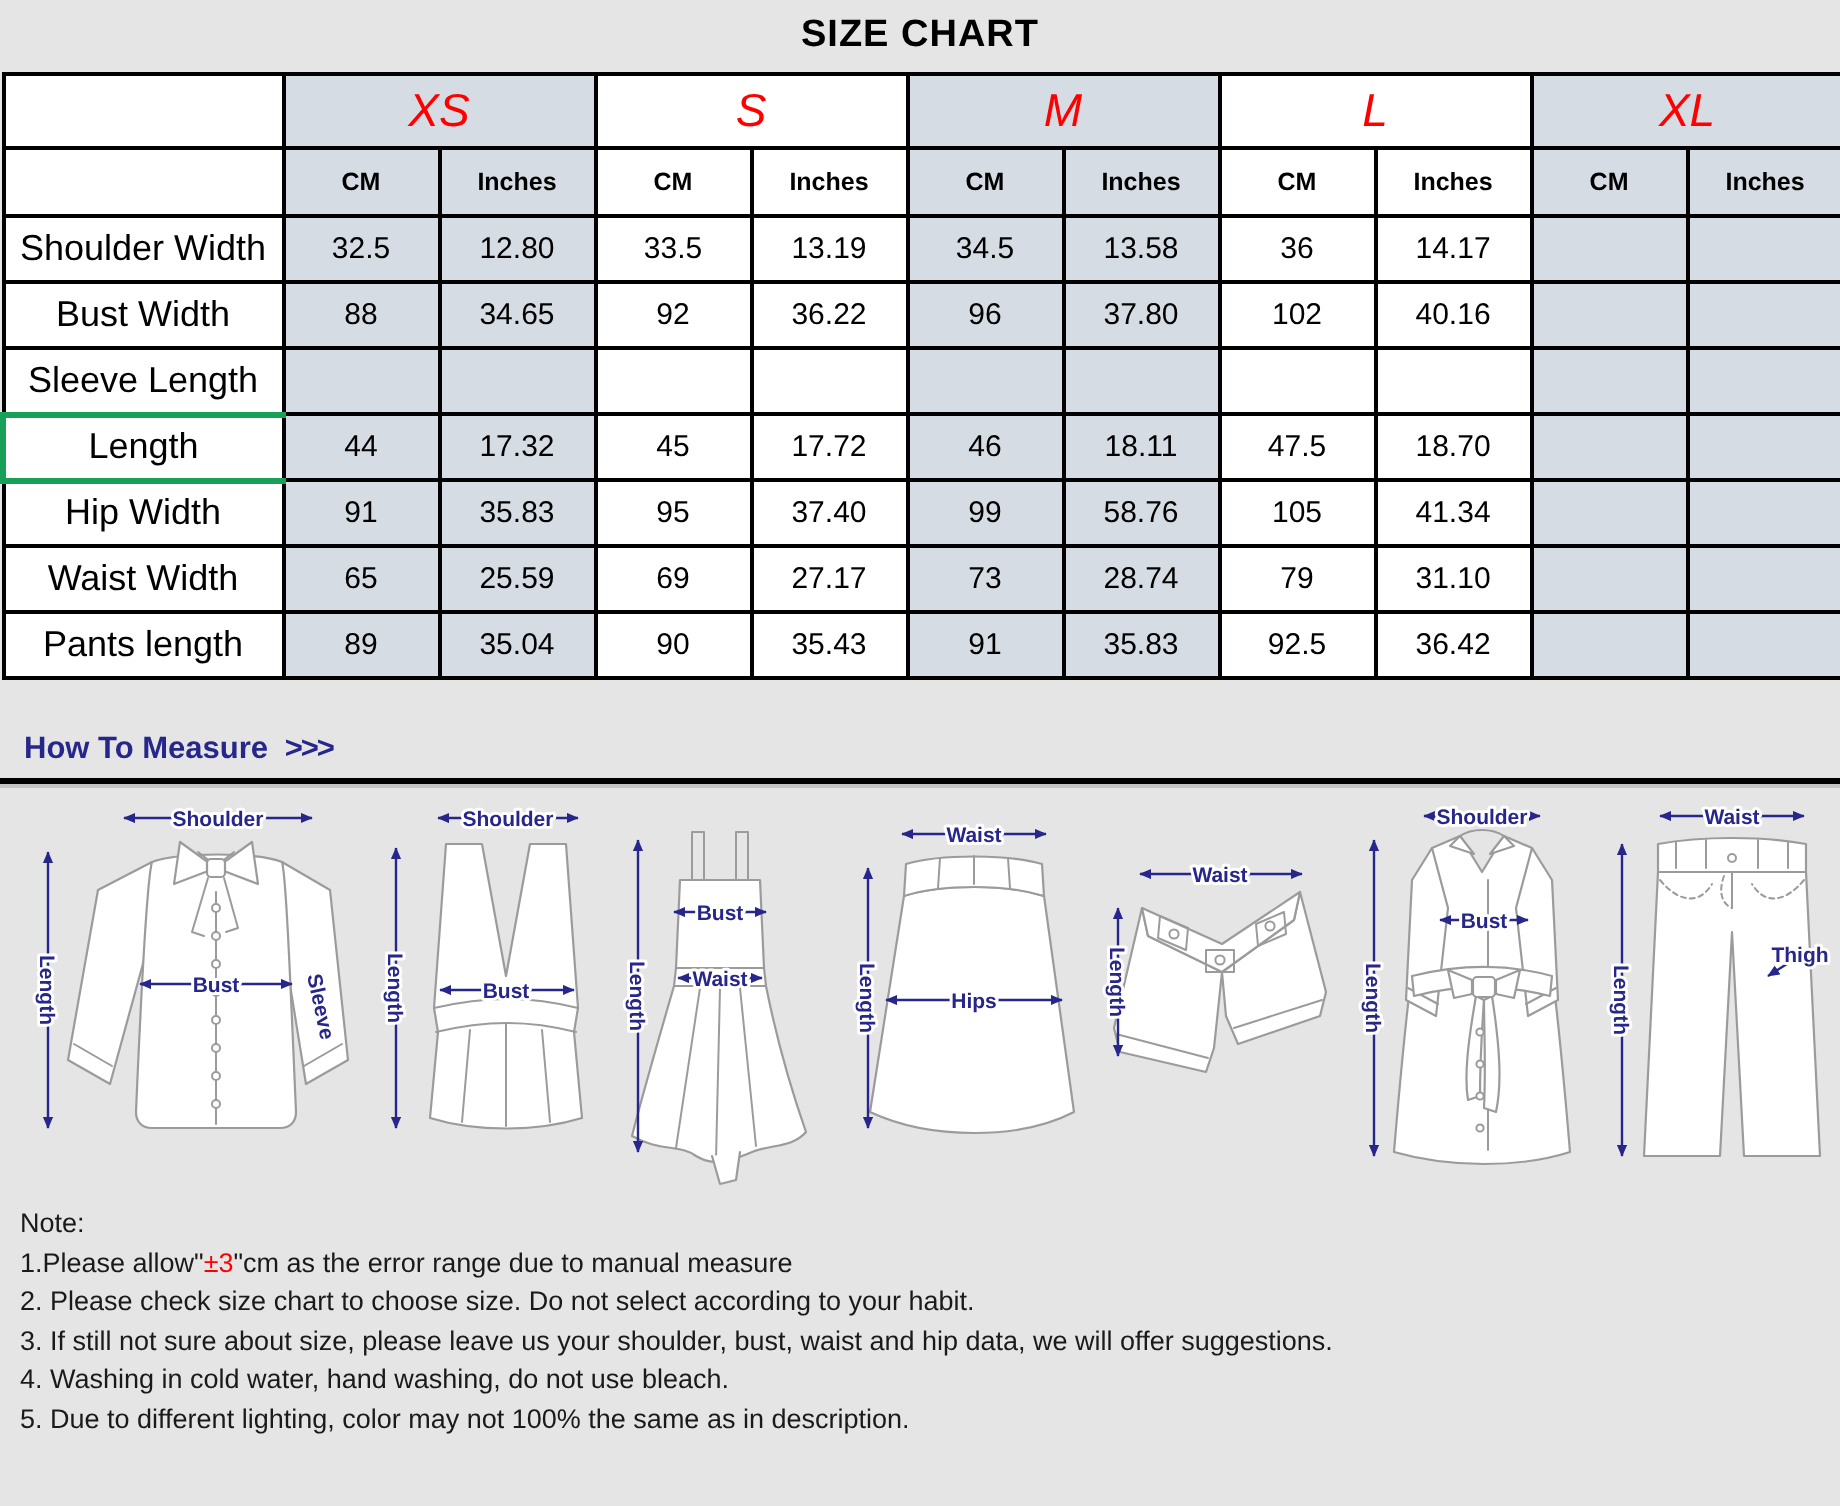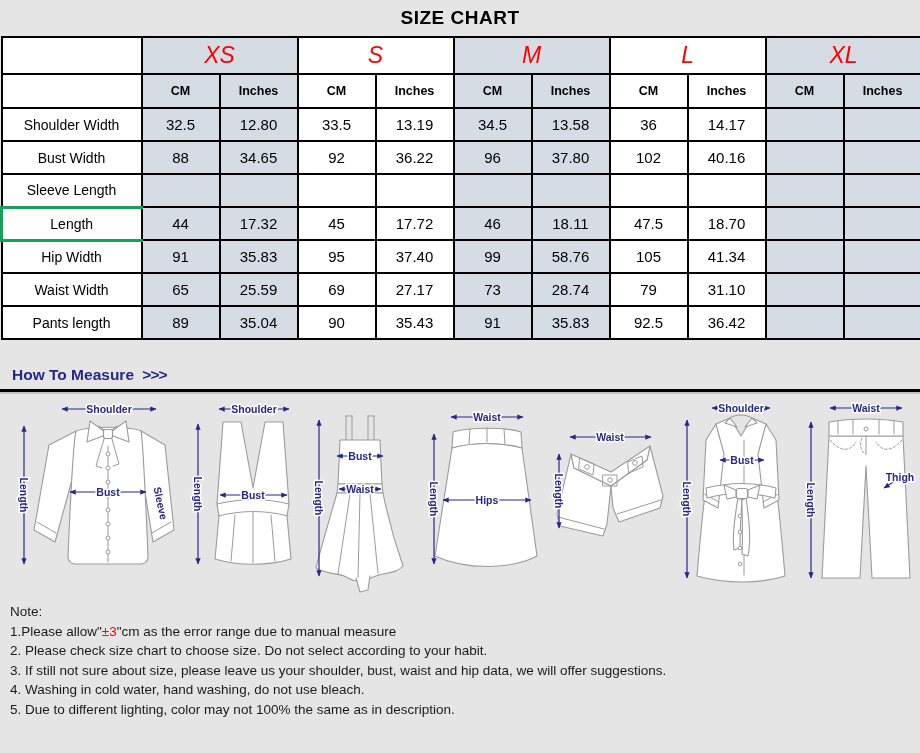--- a/index.html
+++ b/index.html
@@ -15,21 +15,21 @@
   
   table.size-table { border-collapse:collapse; table-layout:fixed; width:920px; }
   .size-table th, .size-table td {
     border:2px solid #000; padding:0; text-align:center; vertical-align:middle;
     overflow:hidden; white-space:nowrap;
   }
   .g { background:#D6DCE4; }
   .w { background:#ffffff; }
   tr.r-size th { height:37px; font-size:23px; font-weight:400; color:#FF0000;font-style:italic; }
   tr.r-units th { height:34px; font-size:12.5px; font-weight:bold; color:#000;margin-left:34px; }
-  td.lbl { height:33px; font-size:14px; background:#fff; }
+  td.lbl { height:33px; font-size:18px; background:#fff; }
   td.val { height:33px; font-size:15px; }
   td.sel-label {
     border-top:3px solid #18A058;
     border-left:3px solid #18A058;
     border-bottom:3px solid #18A058;
   }
   
   .measure-head {
     margin:24px 0 0 12px; font-size:15.5px; font-weight:bold; color:#26268B;
     height:21px; line-height:21px;

